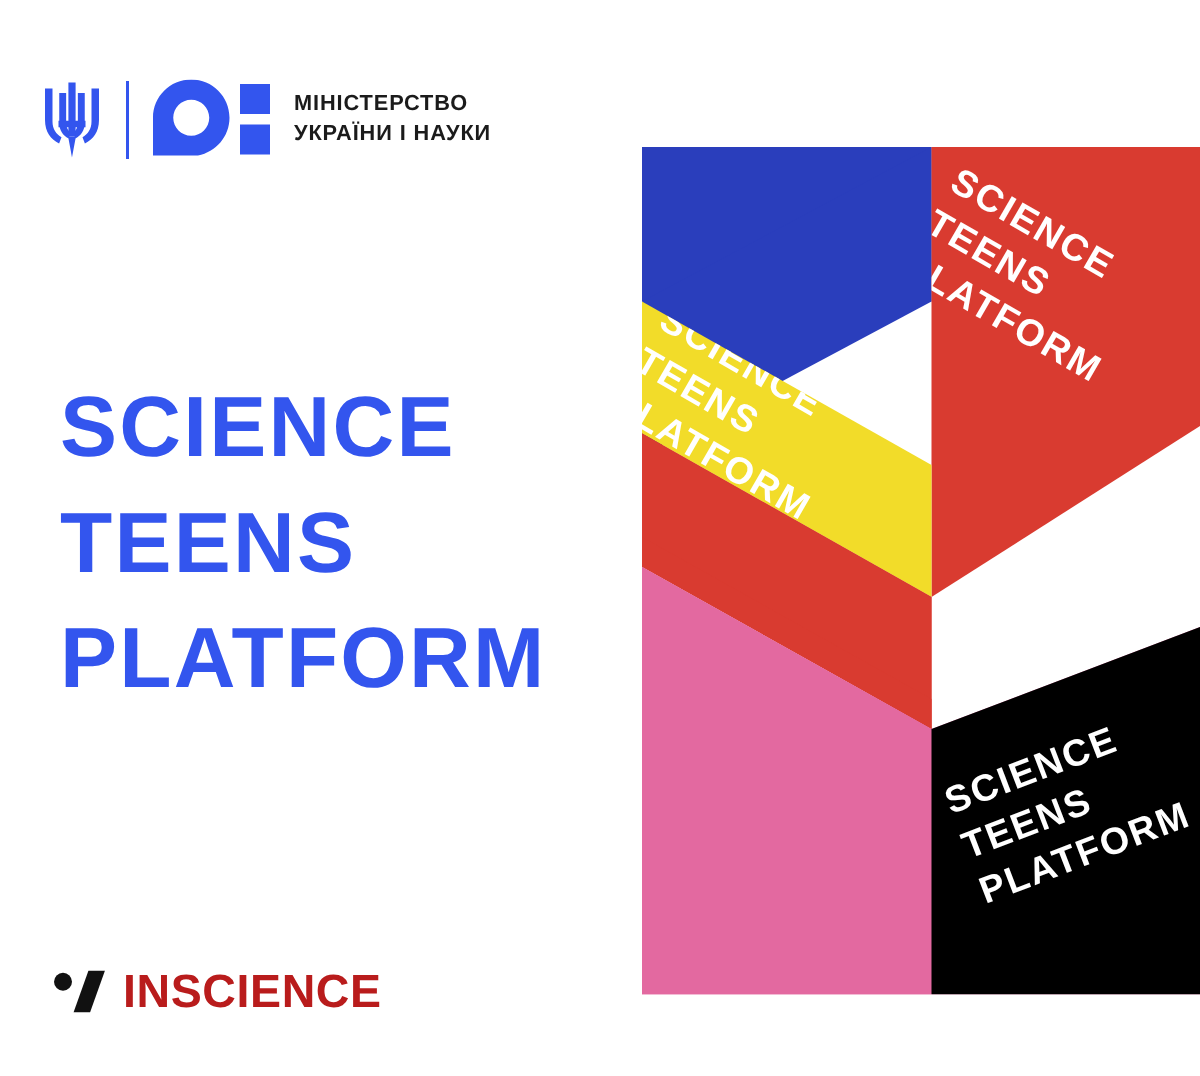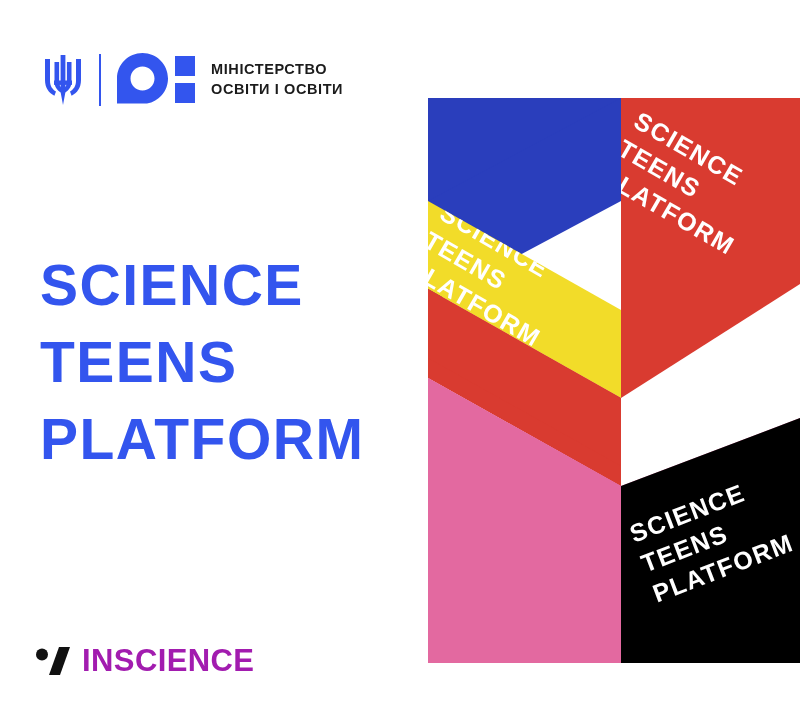--- a/index.html
+++ b/index.html
@@ -14,21 +14,21 @@
     position: relative;
     width: 800px;
     height: 717px;
     background: #ffffff;
     overflow: hidden;
   }
 
   
   .ministry-lockup {
     position: absolute;
-    left: 43px;
+    left: 28px;
     top: 44px;
     display: flex;
     align-items: center;
     height: 72px;
   }
   .trident-wrap {
     width: 40px;
     height: 54px;
     display: block;
   }
@@ -91,21 +91,21 @@
     display: flex;
     align-items: center;
   }
   .insc-mark {
     width: 34px;
     height: 28px;
     display: block;
   }
   .insc-word {
     margin-left: 12px;
-    color: #a21caf;
+    color: #b91c1c;
     font-size: 31px;
     font-weight: bold;
     letter-spacing: 0.4px;
     line-height: 1;
   }
 </style>
 </head>
 <body>
 
 <div id="poster">
@@ -144,21 +144,21 @@
                    M25.5 13.5 C18.9 13.5 13.5 18.9 13.5 25.5 C13.5 32.1 18.9 37.5 25.5 37.5 C32.1 37.5 37.5 32.1 37.5 25.5 C37.5 18.9 32.1 13.5 25.5 13.5 Z"></path>
 
           <rect x="58" y="3" width="20" height="20"></rect>
           <rect x="58" y="30" width="20" height="20"></rect>
         </g>
       </svg>
     </span>
 
     <div class="ministry-text">
       <div>МІНІСТЕРСТВО</div>
-      <div>ОСВІТИ І ОСВІТИ</div>
+      <div>УКРАЇНИ І НАУКИ</div>
     </div>
   </div>
 
   <div class="headline">
     <div>SCIENCE</div>
     <div>TEENS</div>
     <div>PLATFORM</div>
   </div>
 
   <div class="iso-logo">

